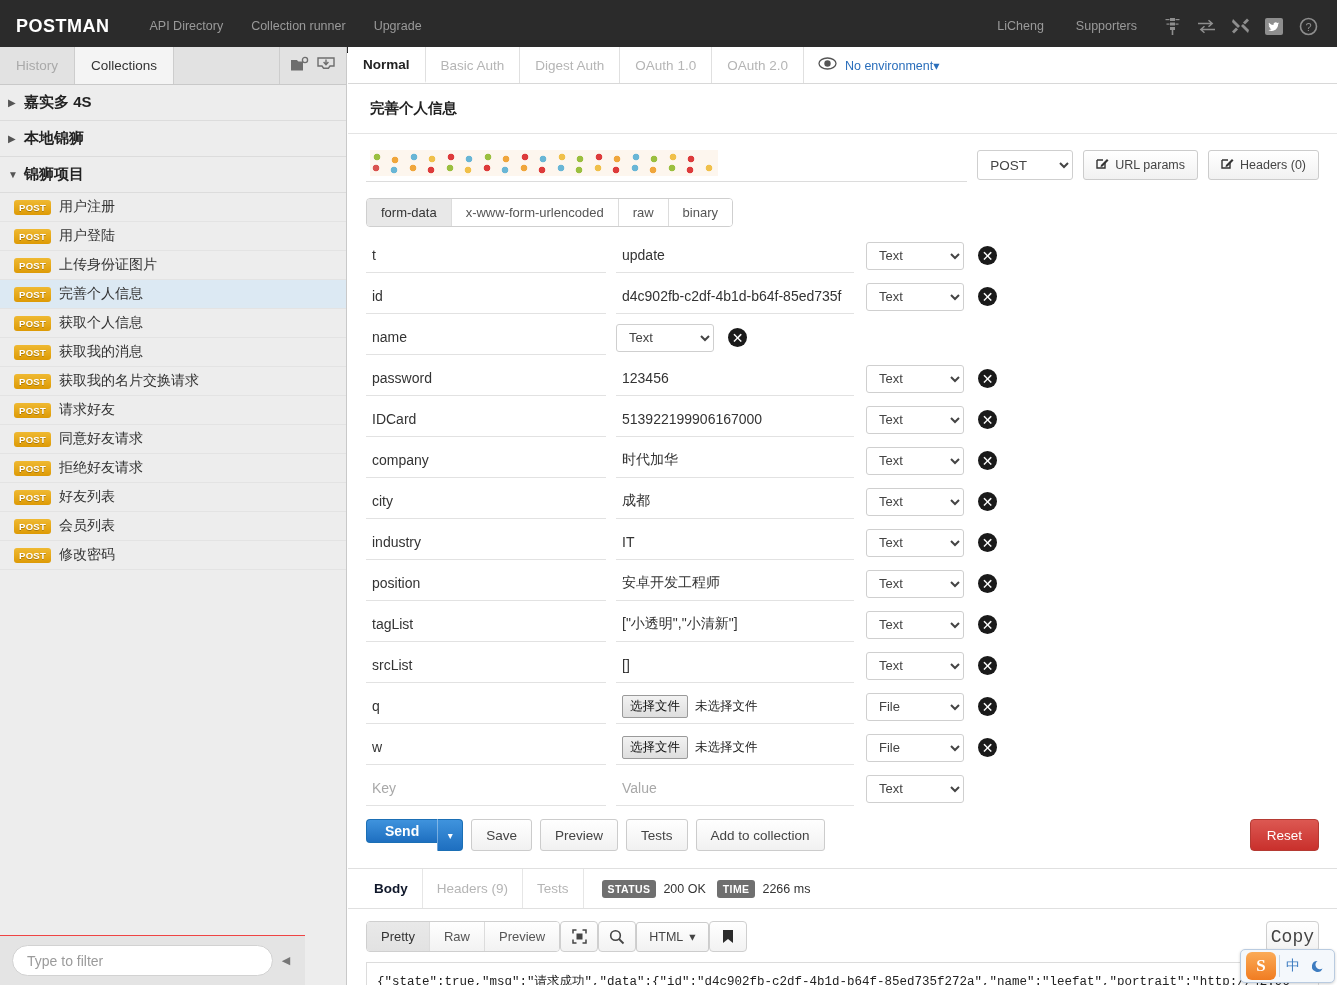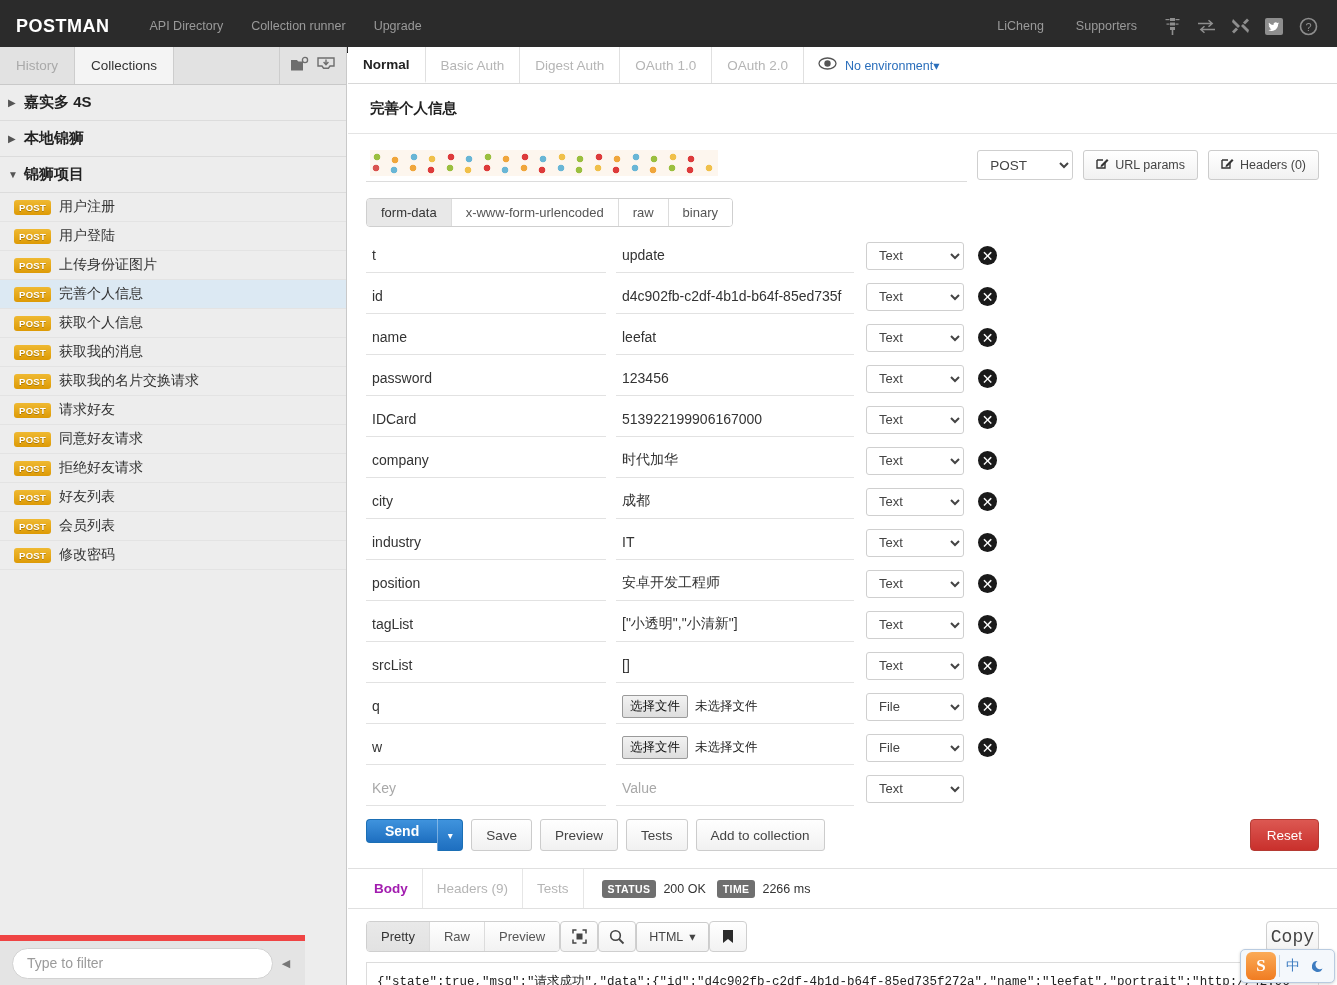--- a/index.html
+++ b/index.html
@@ -90,21 +90,21 @@
     color: #fff; font-size: 9.5px; font-weight: bold;
     padding: 2px 5px; border-radius: 3px;
     letter-spacing: 0.3px; min-width: 34px; text-align: center;
     text-shadow: 0 1px 0 rgba(0,0,0,0.25);
   }
   .req-name { font-size: 14px; color: #333; }
 
   .filter-wrap {
     position: absolute; left: 0; bottom: 0; width: 305px;
     height: 50px; background: #e4e4e4;
-    border-top: 6px solid #ef4444;
+    border-top: 1px solid #ef4444;
     display: flex; align-items: center; padding: 0 12px;
   }
   .filter-input {
     flex: 1; height: 31px; border-radius: 16px;
     border: 1px solid #d2d2d2; background: #fff;
     padding: 0 14px; font-size: 14px; color: #333;
     outline: none;
   }
   .filter-input::placeholder { color: #9b9b9b; }
   .collapse-arrow {
@@ -286,21 +286,21 @@
   .resp-tabs {
     height: 40px; display: flex; align-items: stretch; padding-left: 12px;
     border-bottom: 1px solid #e0e0e0;
   }
   .resp-tab {
     display: flex; align-items: center; padding: 0 14px;
     font-size: 13.5px; color: #b5b5b5; cursor: pointer;
     border-right: 1px solid #e6e6e6;
   }
   .resp-tab:first-child { border-left: none; }
-  .resp-tab.active { color: #a21caf; font-weight: bold; text-align: center; }
+  .resp-tab.active { color: #0f172a; font-weight: bold; text-align: center; }
   .resp-meta { display: flex; align-items: center; gap: 7px; padding: 0 18px; }
   .meta-badge {
     background: #6f6f6f; color: #fff; font-size: 10.5px; font-weight: bold;
     padding: 3px 6px; border-radius: 3px; letter-spacing: 0.4px;
   }
   .meta-val { font-size: 12.5px; color: #333; margin-right: 4px; }
 
   .resp-toolbar {
     display: flex; align-items: center; gap: 0;
     padding: 12px 18px 10px 18px; position: relative;
@@ -583,21 +583,20 @@
 
       <div class="kv-row">
         <input class="kv-key" value="id" style="">
         <input class="kv-val" value="d4c902fb-c2df-4b1d-b64f-85ed735f" style="">
         <select class="sel-std kv-type"><option>Text</option></select>
         <span class="kv-del">✕</span>
       </div>
 
       <div class="kv-row">
         <input class="kv-key" value="name" style="">
-        <input class="kv-val" value="leefat" style="">
         <select class="sel-std kv-type"><option>Text</option></select>
         <span class="kv-del">✕</span>
       </div>
 
       <div class="kv-row">
         <input class="kv-key" value="password" style="">
         <input class="kv-val" value="123456" style="">
         <select class="sel-std kv-type"><option>Text</option></select>
         <span class="kv-del">✕</span>
       </div>

